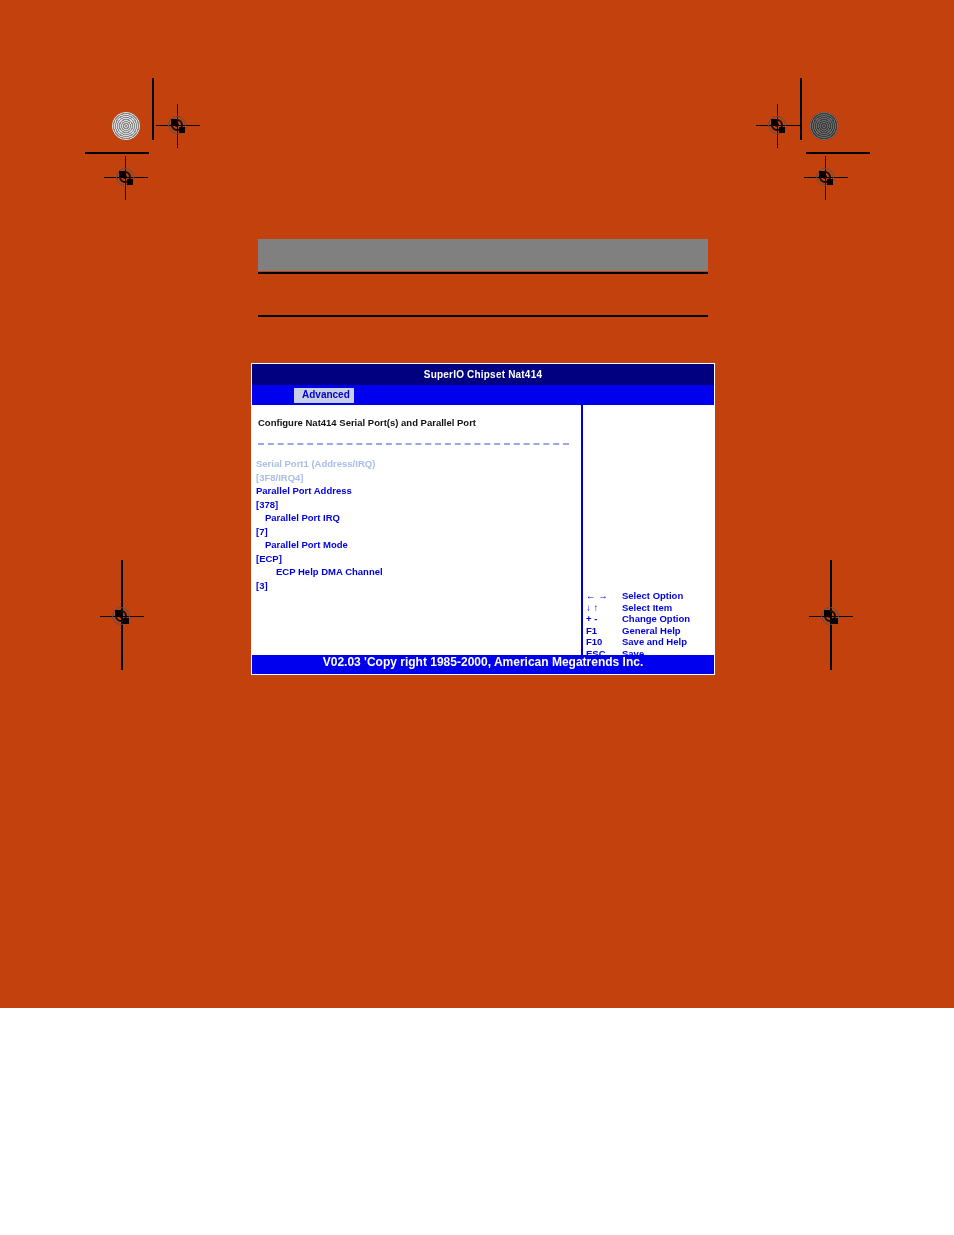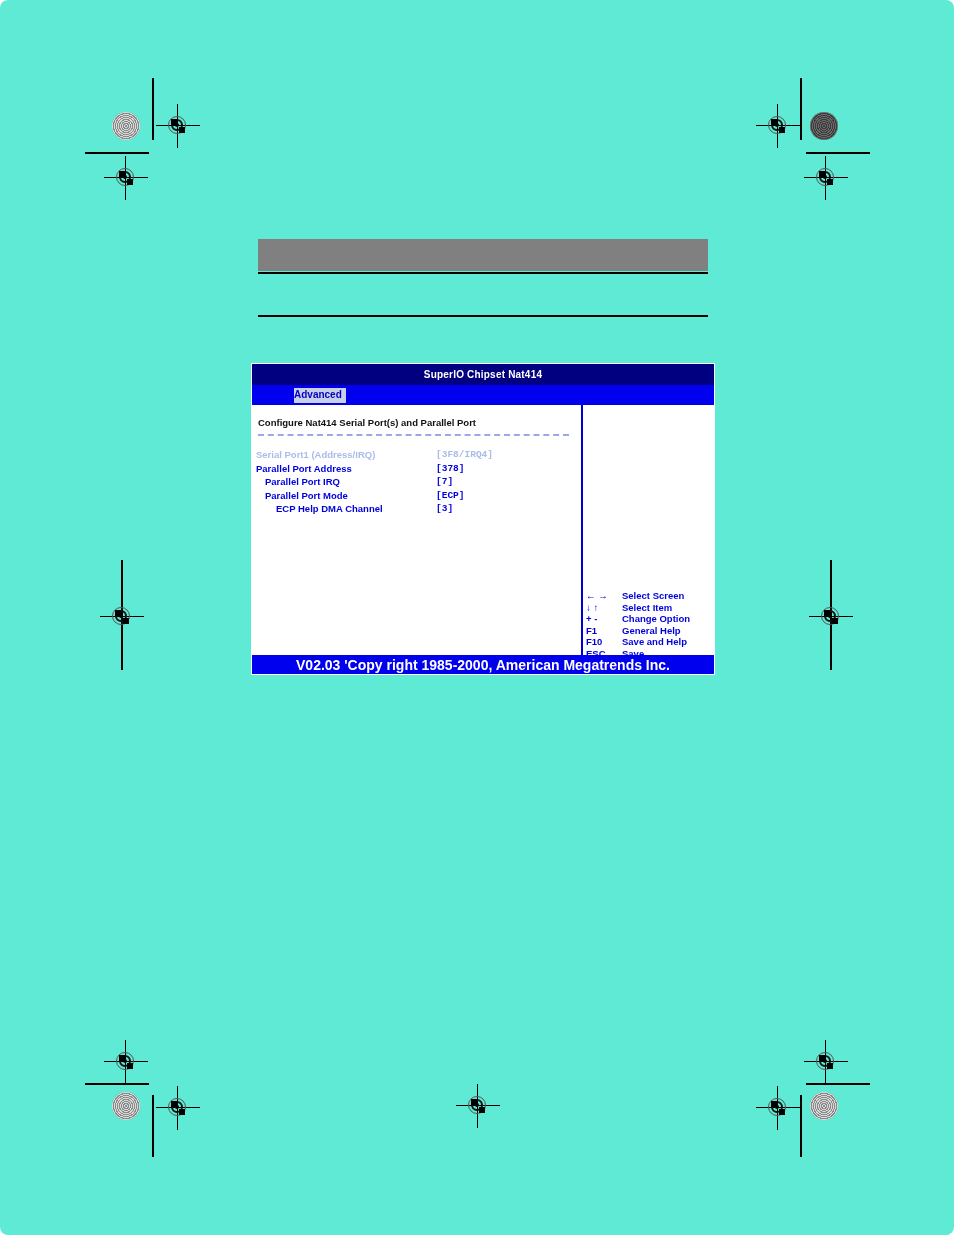--- a/index.html
+++ b/index.html
@@ -7,24 +7,23 @@
     margin: 0;
     padding: 0;
     background: #ffffff;
   }
   body {
     font-family: "Liberation Sans", sans-serif;
   }
   #page {
     position: relative;
     width: 954px;
-    height: 1235px;
-    background: #5eead4;
+    height: 1008px;
+    background: #c2410c;
     overflow: hidden;
-    border-radius: 8px;
   }
 
   
   .crop-line {
     position: absolute;
     background: #000000;
   }
   .reg-mark {
     position: absolute;
     width: 44px;
@@ -130,21 +129,21 @@
     height: 20px;
     background: #0000ee;
     display: flex;
     align-items: center;
     padding-left: 42px;
     box-sizing: border-box;
   }
   #bios .menu-tab {
     background: #c9cfe4;
     color: #0000cc;
-    padding: 1px 4px 2px 0;
+    padding: 1px 4px 2px 8px;
     font-size: 10px;
     line-height: 12px;
   }
   #bios .body {
     position: relative;
     height: 250px;
     background: #ffffff;
   }
   #bios .divider-v {
     position: absolute;
@@ -158,41 +157,41 @@
     position: absolute;
     left: 0; top: 0;
     width: 329px;
     height: 250px;
     padding: 12px 0 0 4px;
     box-sizing: border-box;
   }
   #bios .section-heading {
     color: #111111;
     font-size: 9.5px;
-    margin-bottom: 6px;
+    margin-bottom: 15px;
     padding-left: 2px;
   }
   #bios .dash-rule {
     height: 0;
     border-top: 2px dashed #9aa8e6;
     margin: 0 12px 12px 2px;
   }
   #bios .opt-row {
     display: flex;
     line-height: 13.5px;
     font-size: 9.5px;
     white-space: nowrap;
+    flex-direction: column;
   }
   #bios .opt-label {
     width: 180px;
     color: #0000dd;
   }
   #bios .opt-value {
     color: #0000dd;
-    font-family: Liberation Mono, monospace;
   }
   #bios .opt-row.disabled .opt-label,
   #bios .opt-row.disabled .opt-value {
     color: #a9bde8;
   }
   #bios .indent1 .opt-label { padding-left: 9px; width: 171px; }
   #bios .indent2 .opt-label { padding-left: 20px; width: 160px; }
 
   #bios .right-pane {
     position: absolute;
@@ -216,23 +215,23 @@
     width: 36px;
     letter-spacing: 0px;
   }
   #bios .key-desc { }
 
   #bios .footerbar {
     height: 19px;
     background: #0000ee;
     color: #ffffff;
     display: flex;
-    align-items: center;
+    align-items: flex-start;
     justify-content: center;
-    font-size: 14px;
+    font-size: 12px;
   }
 </style>
 </head>
 <body>
 
 <div id="page">
 
   <div class="crop-line" style="left:152px; top:78px; width:2px; height:62px;"></div>
   <div class="crop-line" style="left:85px; top:152px; width:64px; height:2px;"></div>
   <div class="color-patch" style="left:112px; top:112px;"></div>
@@ -394,21 +393,21 @@
               <span class="opt-label">ECP Help DMA Channel</span>
               <span class="opt-value">[3]</span>
             </div>
           </div>
       </div>
 
       <div class="right-pane">
         <div class="keylist" id="key-list">
             <div class="key-row">
               <span class="key-combo">←  →</span>
-              <span class="key-desc">Select Screen</span>
+              <span class="key-desc">Select Option</span>
             </div>
             <div class="key-row">
               <span class="key-combo">↓   ↑</span>
               <span class="key-desc">Select Item</span>
             </div>
             <div class="key-row">
               <span class="key-combo">+  -</span>
               <span class="key-desc">Change Option</span>
             </div>
             <div class="key-row">

